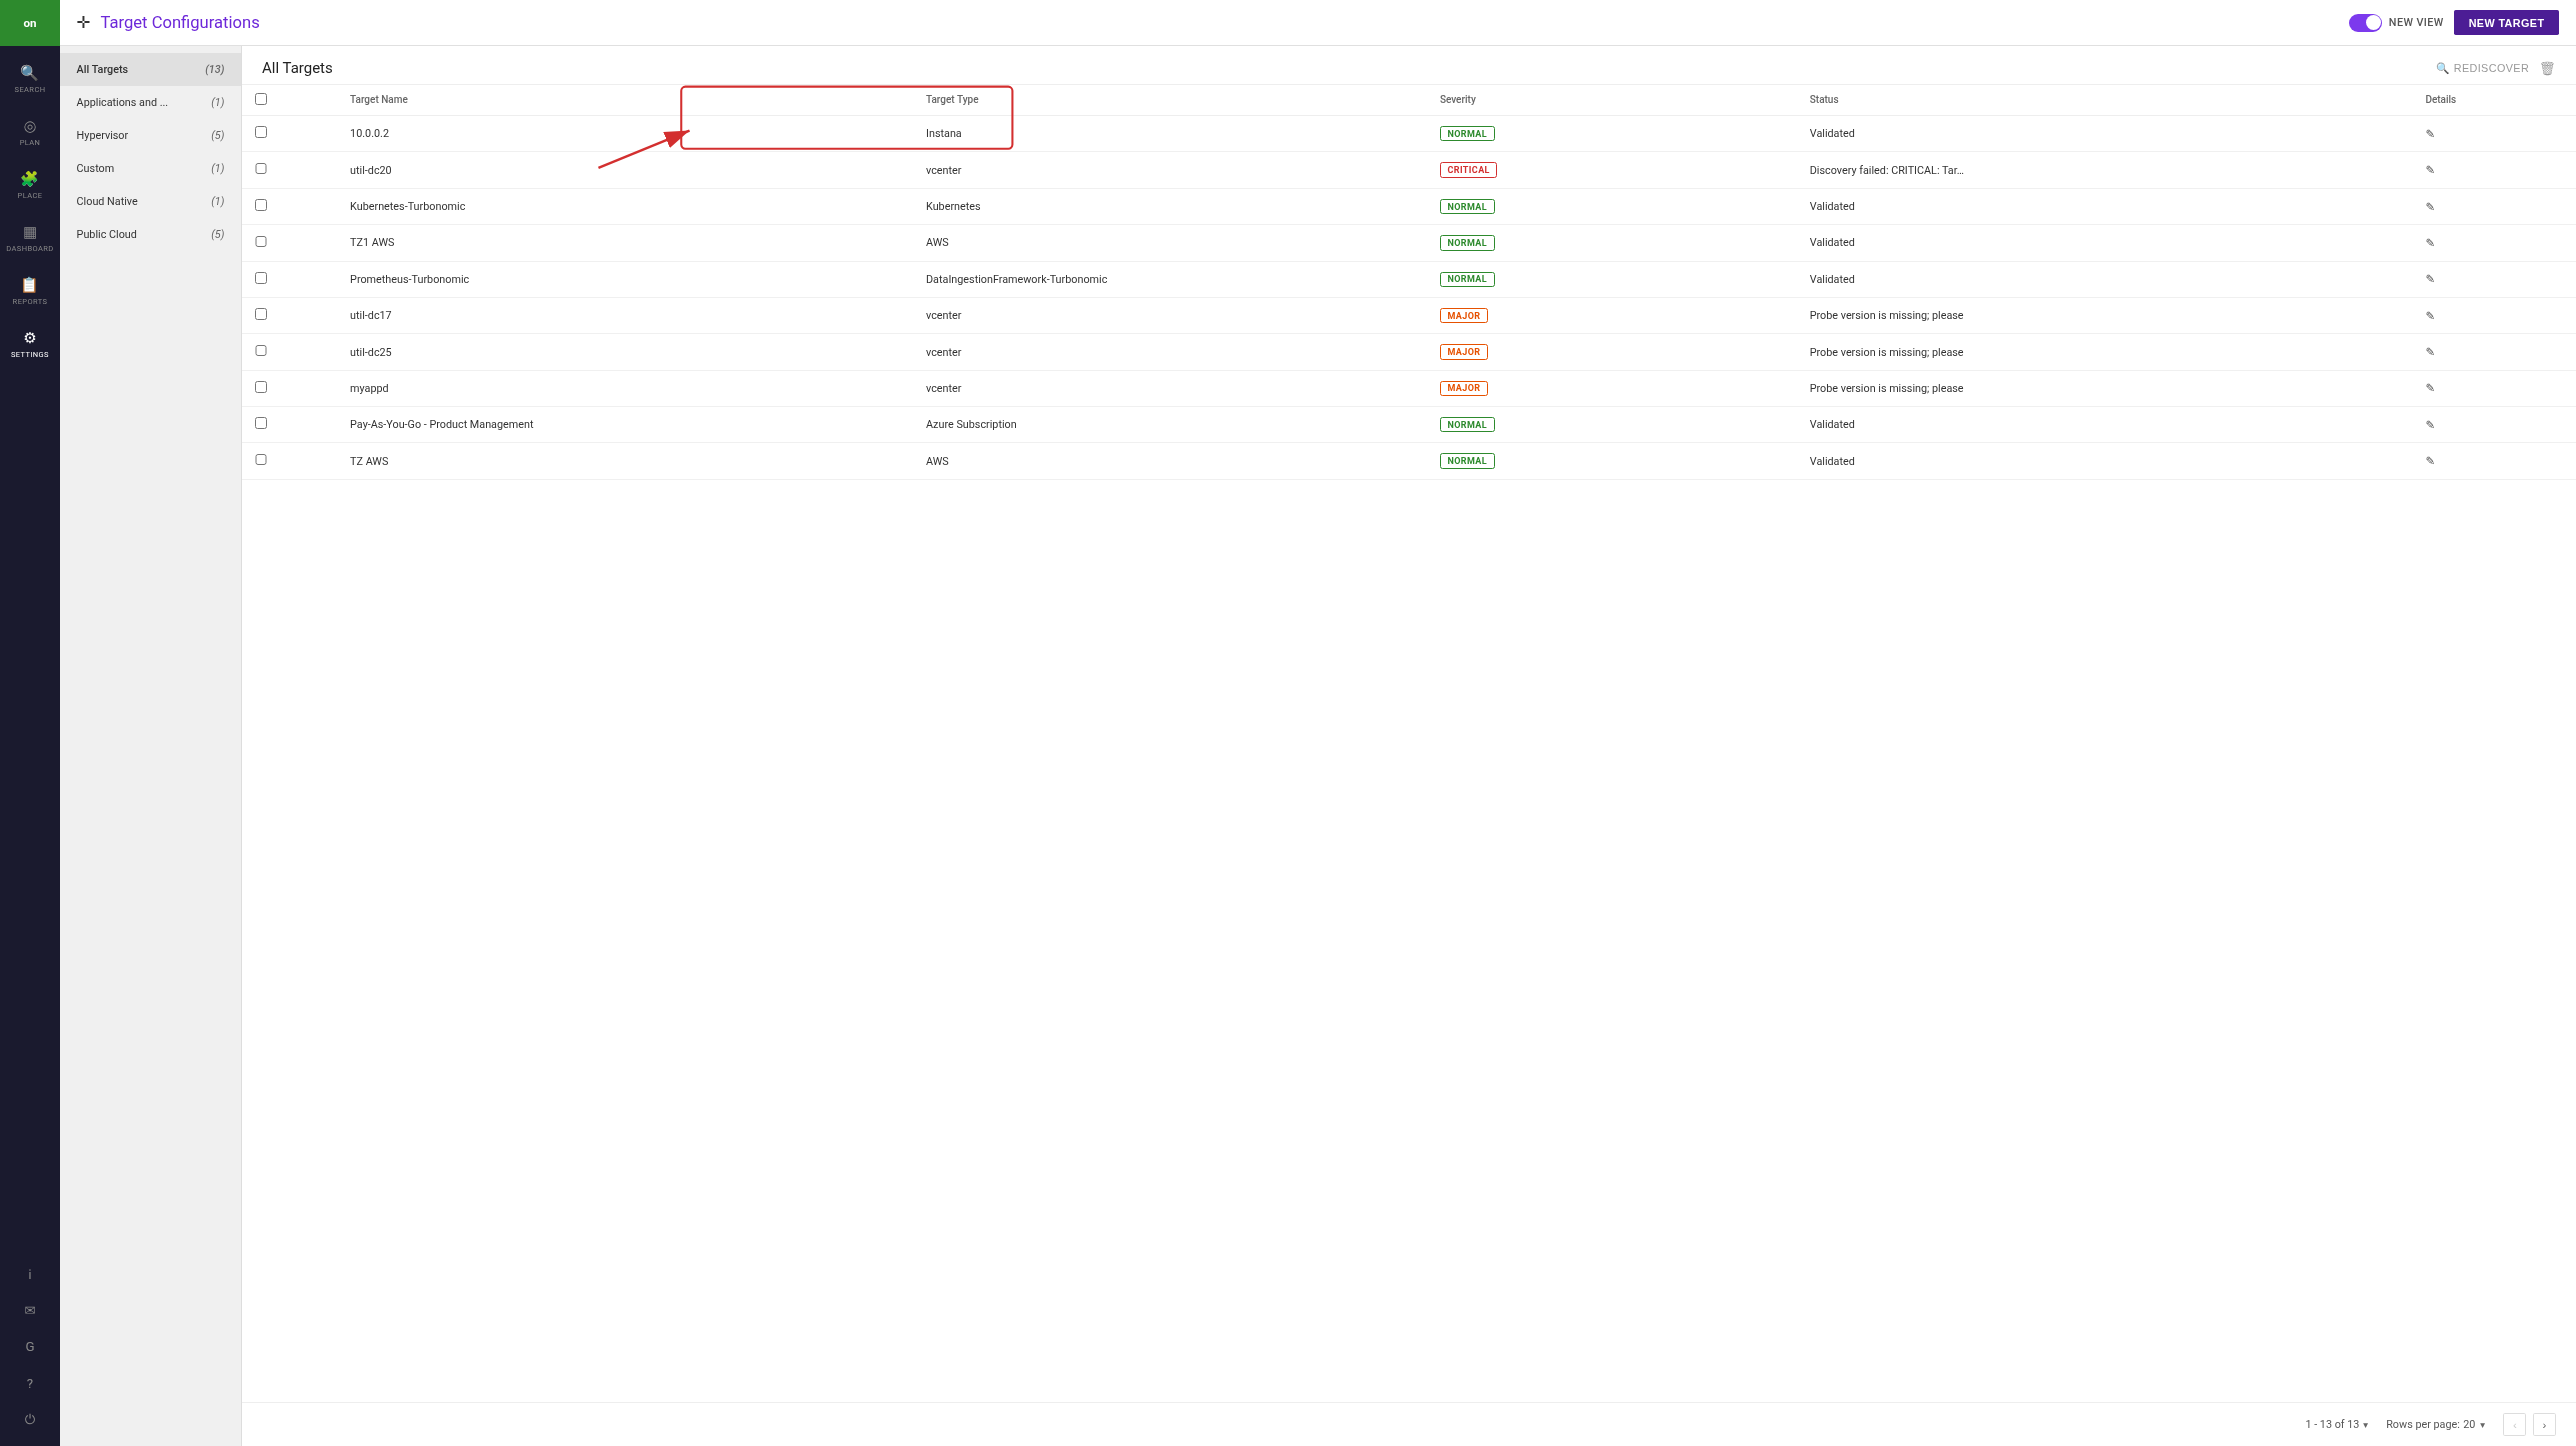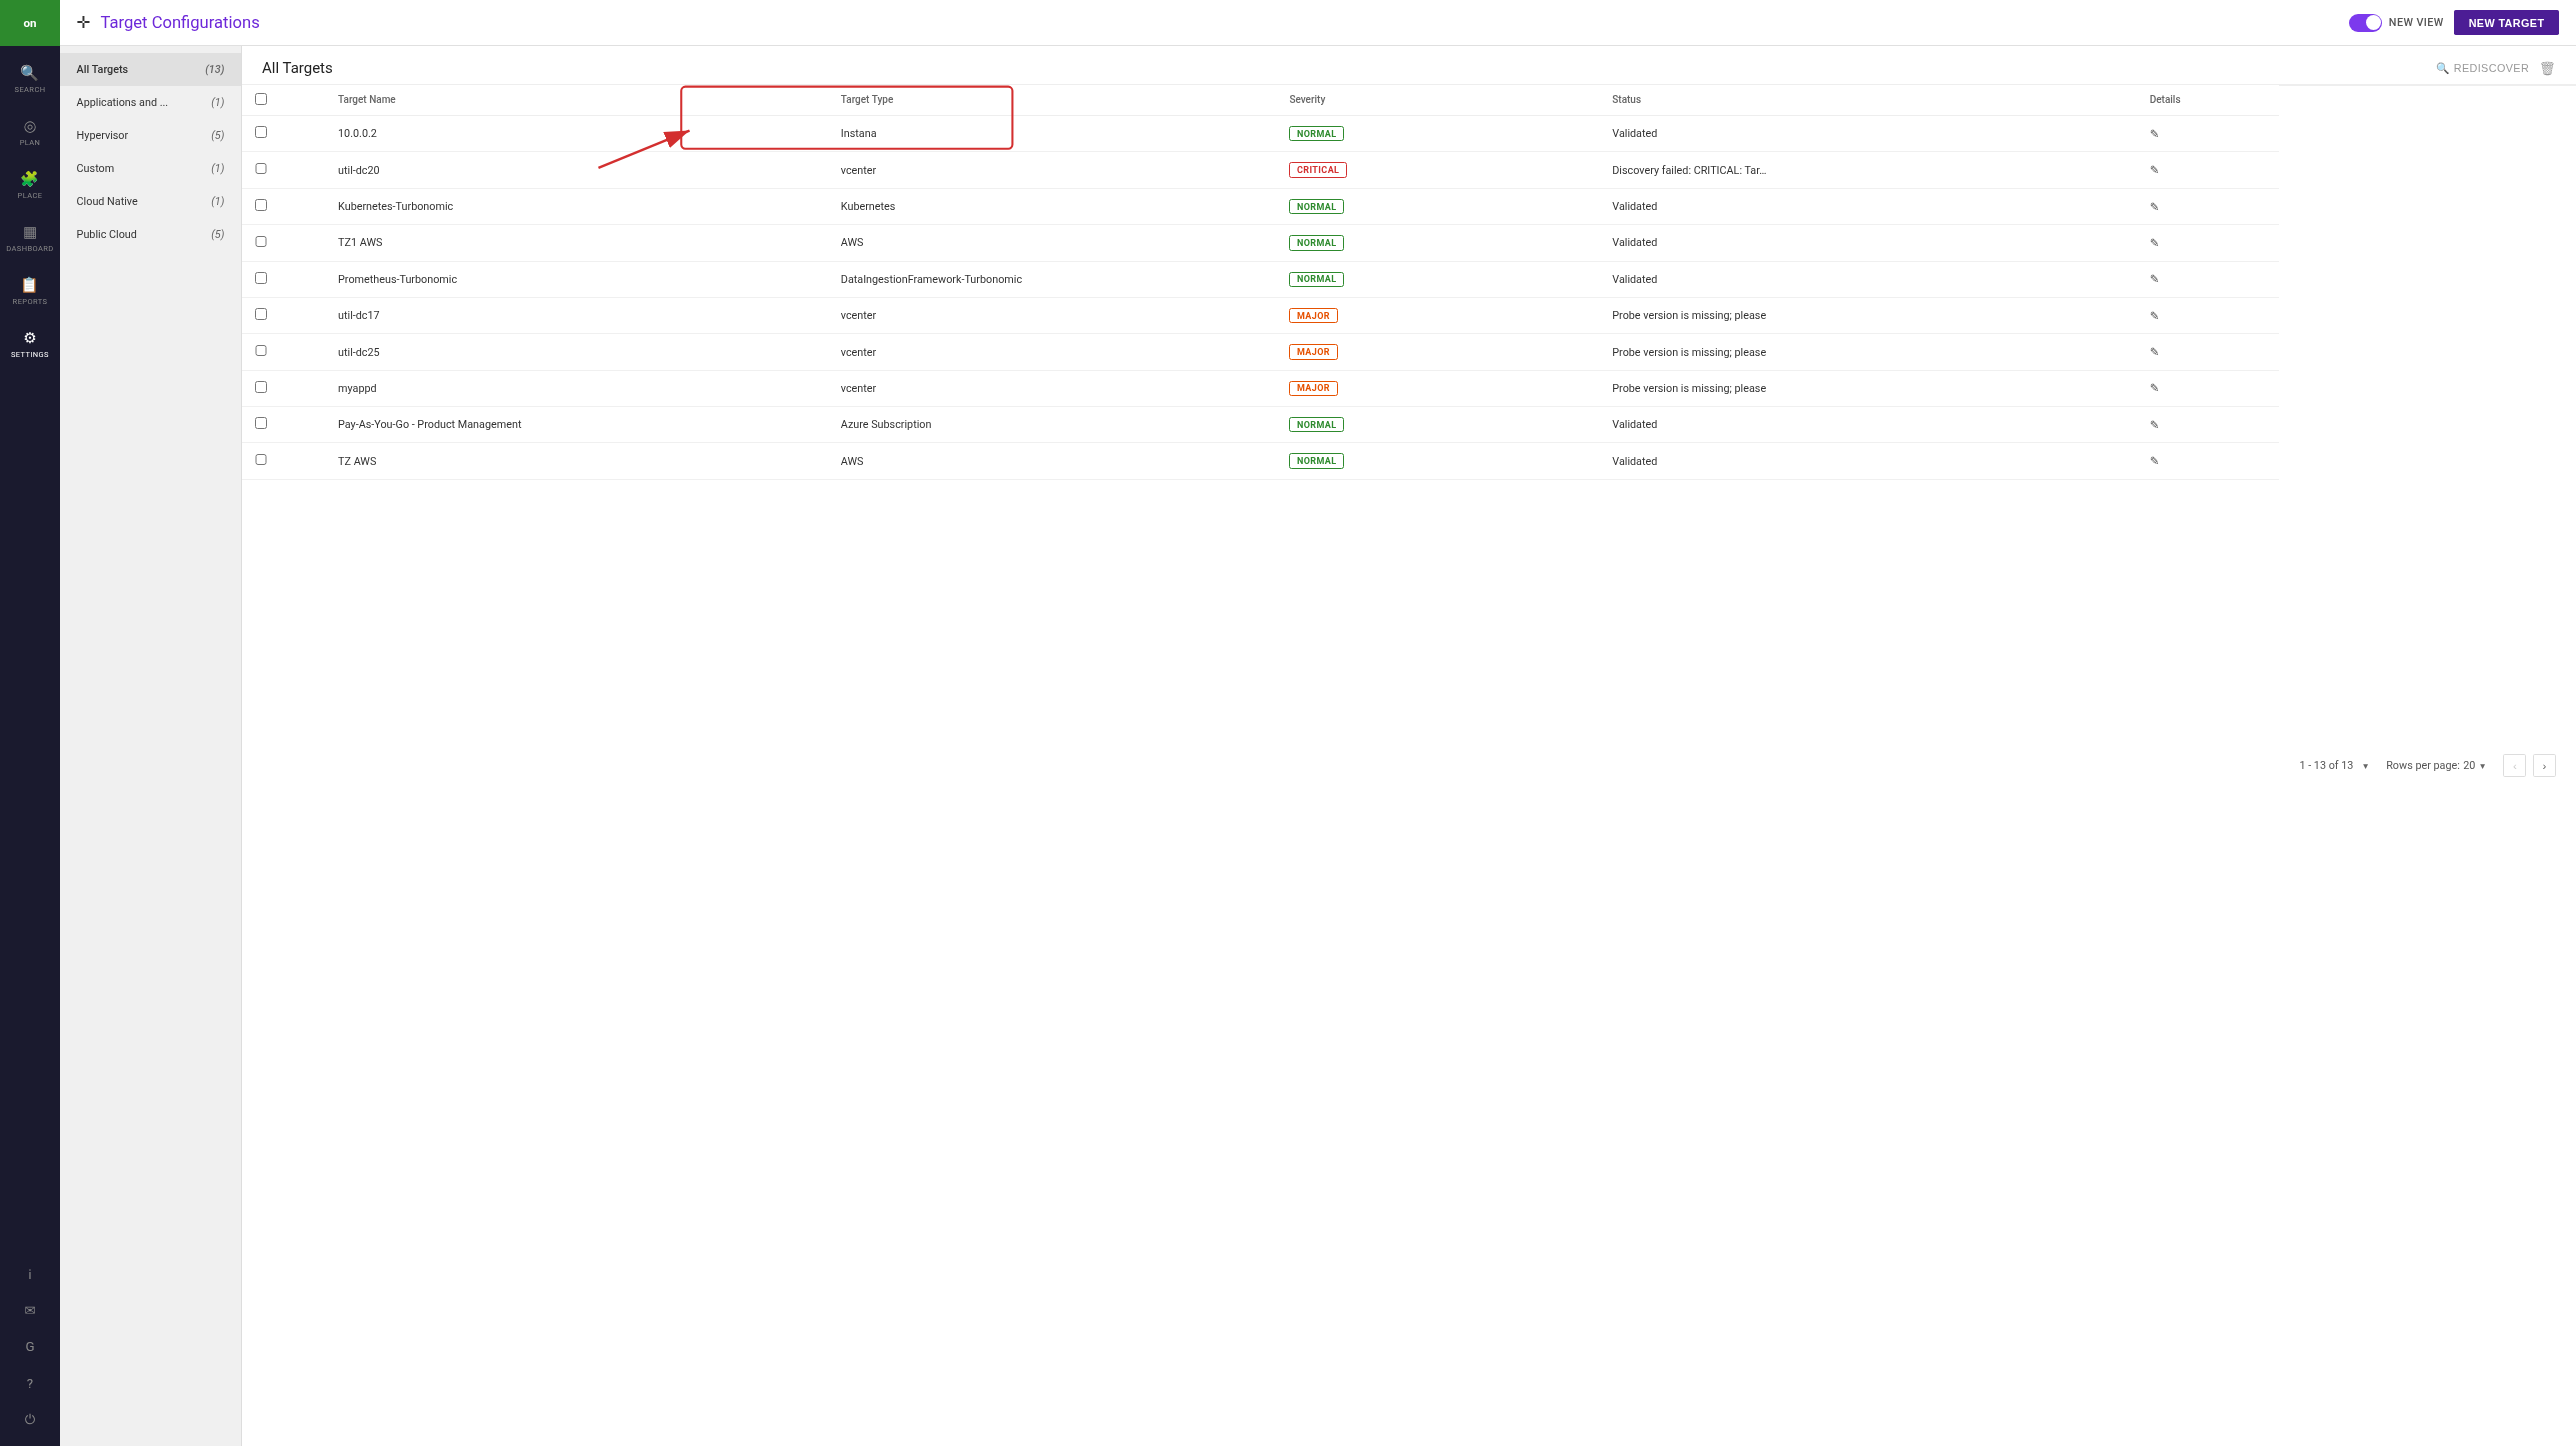--- a/index.html
+++ b/index.html
@@ -240,35 +240,35 @@
     .badge-major { color: #e65100; border-color: #e65100; }
 
     .edit-icon { color: #555; font-size: 11.6px; cursor: pointer; }
 
     
     .table-wrapper {
       position: relative;
       flex: 1;
       overflow: hidden;
       display: flex;
-      flex-direction: row;
+      flex-direction: column;
     }
 
     
     .pagination-bar {
       display: flex;
       align-items: center;
       justify-content: flex-end;
       padding: 10px 20px;
       border-top: 0.8px solid #eee;
       gap: 16.6px;
       font-size: 10.8px;
       color: #555;
     }
-    .pagination-info { display: flex; align-items: center; gap: 8px; }
+    .pagination-info { display: flex; align-items: center; gap: 2px; }
     .rows-per-page { display: flex; align-items: center; gap: 3.3px; }
     .pagination-nav { display: flex; gap: 6.6px; }
     .page-btn {
       background: none;
       border: 0.8px solid #ddd;
       width: 23px;
       height: 23px;
       cursor: pointer;
       display: flex;
       align-items: center;

